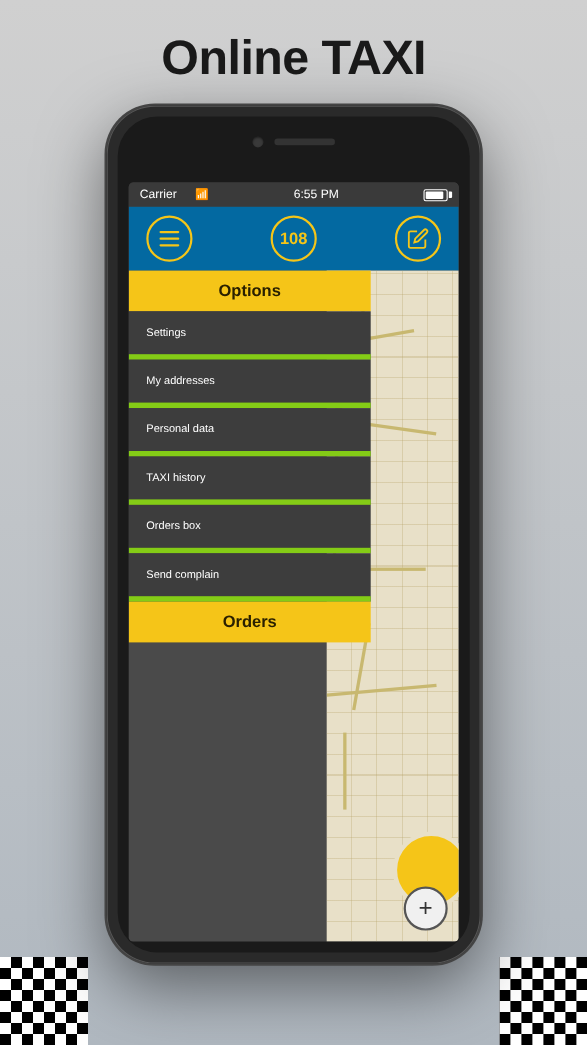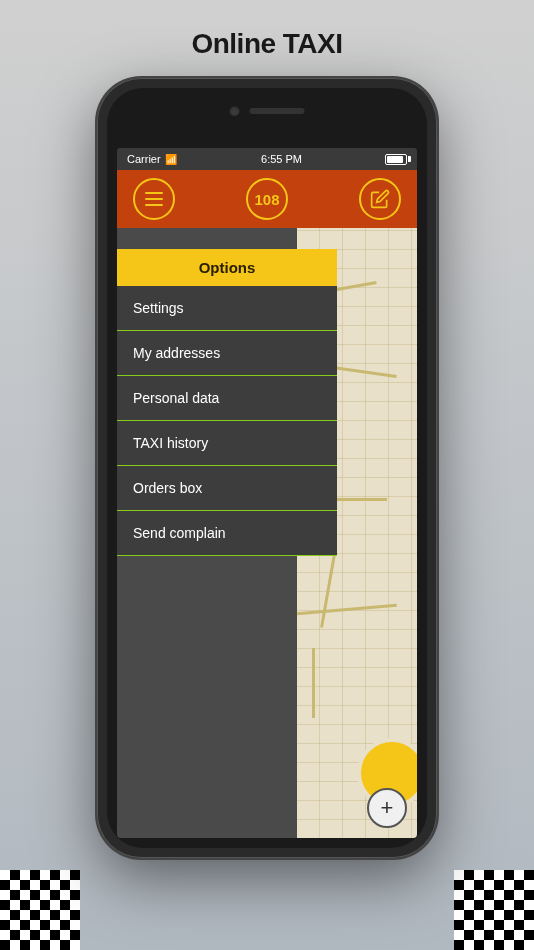--- a/index.html
+++ b/index.html
@@ -23,21 +23,21 @@
       height: 80px;
       background-image:
         repeating-conic-gradient(#000 0% 25%, #fff 0% 50%);
       background-size: 20px 20px;
     }
     .checker-bottom-left { bottom: 0; left: 0; }
     .checker-bottom-right { bottom: 0; right: 0; }
 
     
     .page-title {
-      font-size: 28px;
+      font-size: 44px;
       font-weight: 900;
       color: #1a1a1a;
       margin-top: 28px;
       margin-bottom: 18px;
       letter-spacing: -0.5px;
     }
 
     
     .phone-frame {
       width: 340px;
@@ -105,21 +105,21 @@
     .status-bar {
       background: #3a3a3a;
       height: 22px;
       display: flex;
       align-items: center;
       justify-content: space-between;
       padding: 0 10px;
       font-size: 11px;
       color: #fff;
     }
-    .status-left { display: flex; align-items: center; gap: 5px; }
+    .status-left { display: flex; align-items: center; gap: 17px; }
     .status-battery {
       display: flex;
       align-items: center;
       gap: 2px;
     }
     .battery-body {
       width: 22px;
       height: 11px;
       border: 1.5px solid #fff;
       border-radius: 2px;
@@ -141,21 +141,21 @@
       left: 1px;
       top: 1px;
       bottom: 1px;
       width: 80%;
       background: #fff;
       border-radius: 1px;
     }
 
     
     .action-bar {
-      background: #c2410c;
+      background: #0369a1;
       height: 58px;
       display: flex;
       align-items: center;
       justify-content: space-between;
       padding: 0 16px;
     }
 
     .circle-btn {
       width: 42px;
       height: 42px;
@@ -222,38 +222,37 @@
 
     
     .menu-overlay {
       position: absolute;
       top: 80px;
       left: 0;
       width: 220px;
       bottom: 0;
       display: flex;
       flex-direction: column;
-      margin-top: 21px;
     }
 
     .menu-section-header {
       background: #f5c518;
       padding: 10px 16px;
       font-size: 15px;
       font-weight: 600;
       color: #2a2000;
       text-align: center;
     }
 
     .menu-item {
       background: #3d3d3d;
       padding: 14px 16px;
-      font-size: 14px;
+      font-size: 10px;
       color: #ffffff;
-      border-bottom: 1px solid #84cc16;
+      border-bottom: 5px solid #84cc16;
       cursor: pointer;
     }
 
     
     .map-taxi-circle {
       position: absolute;
       bottom: 30px;
       right: -10px;
       width: 70px;
       height: 70px;
@@ -372,20 +371,21 @@
 
 
         <div class="menu-item">
           <span>Orders box</span>
         </div>
 
         <div class="menu-item">
           <span>Send complain</span>
         </div>
 
+        <div class="menu-section-header">Orders</div>
 
 
 
       </div>
 
     </div>
   </div>
 </div>
 
 </body></html>

